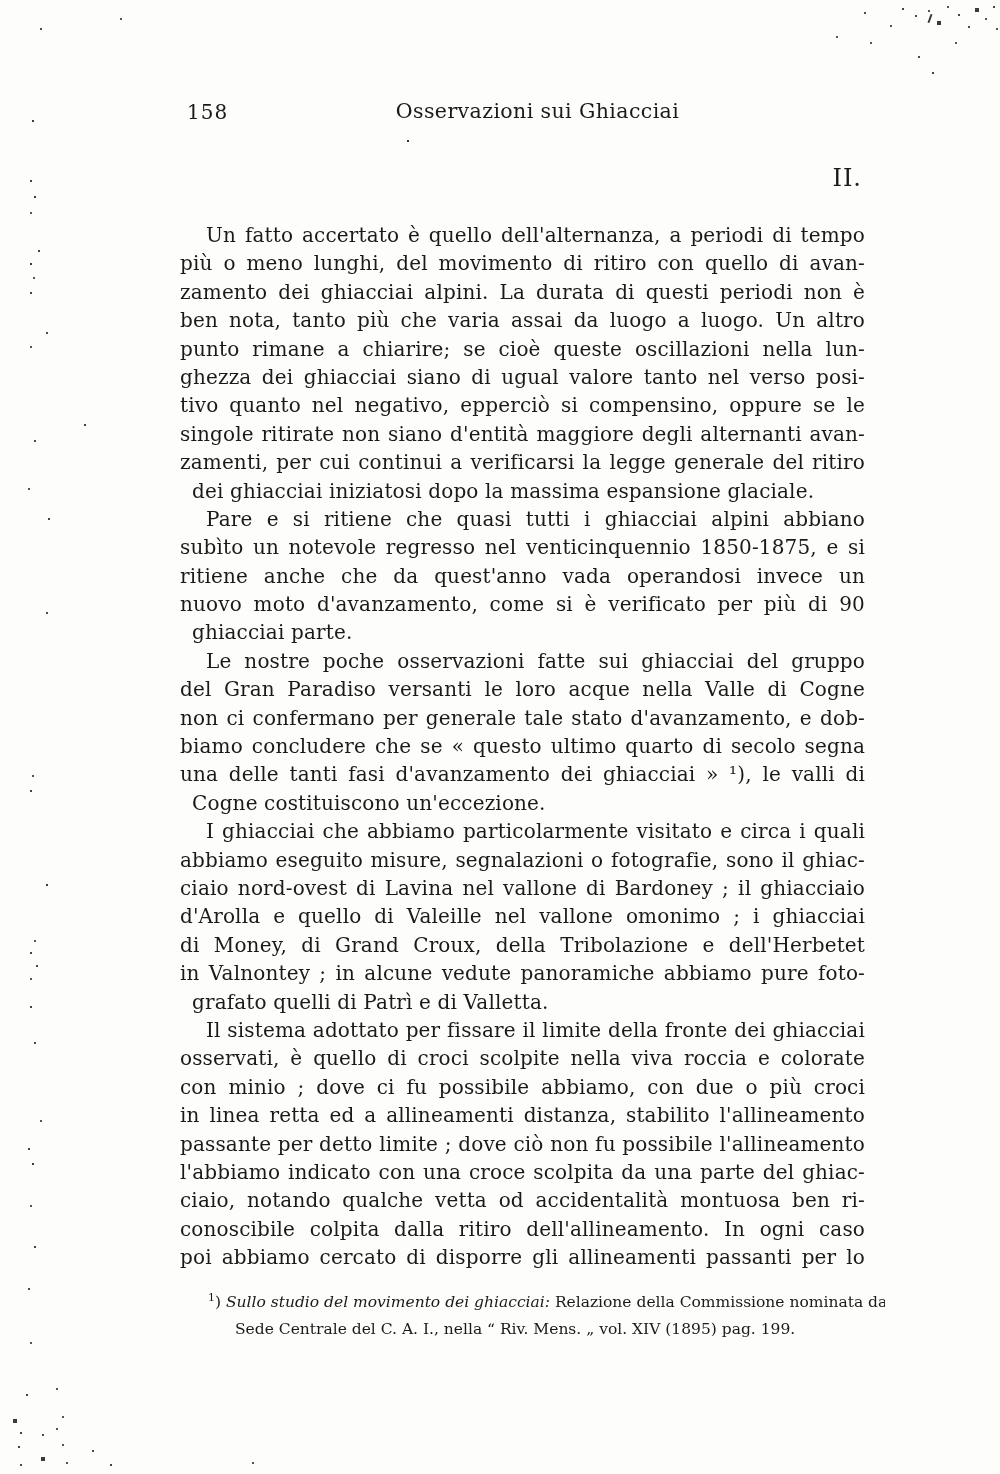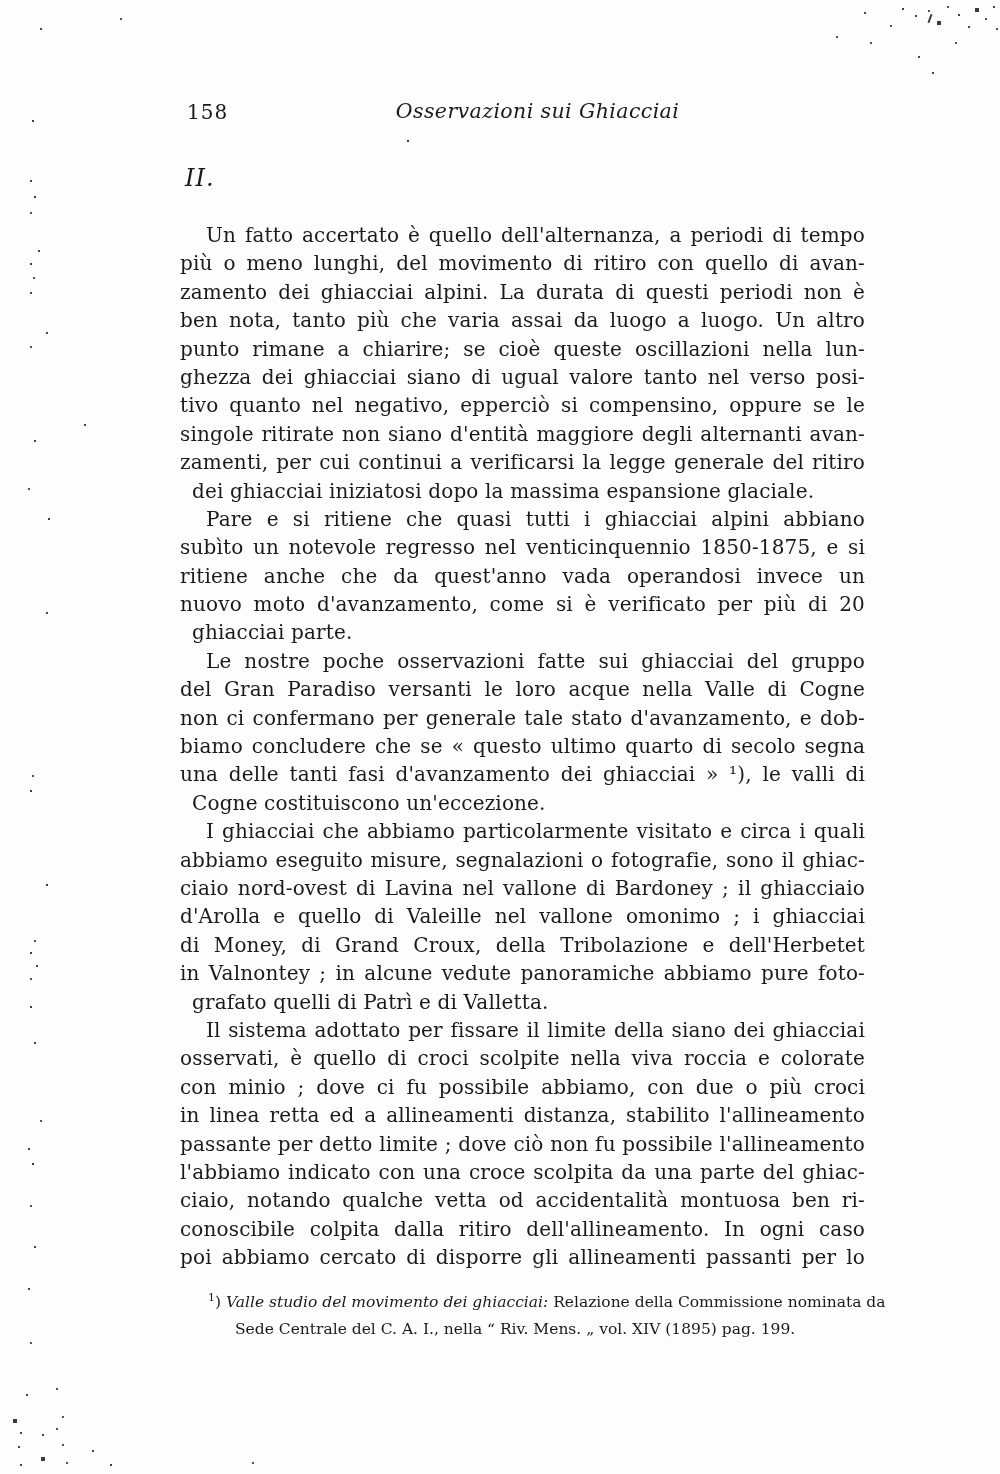--- a/index.html
+++ b/index.html
@@ -24,34 +24,32 @@
     top: 100px;
     font-size: 20px;
     letter-spacing: 1px;
   }
   .running-head {
     position: absolute;
     left: 195px;
     top: 99px;
     width: 685px;
     text-align: center;
-    font-style: italic;
     font-size: 20.5px;
     letter-spacing: 0.4px;
   }
   
   .section-heading {
     position: absolute;
-    left: 185px;
+    left: 177px;
     top: 164px;
     width: 685px;
-    text-align: left;
+    text-align: right;
     font-size: 24px;
     letter-spacing: 1px;
-    font-style: italic;
   }
   
   .text-block {
     position: absolute;
     left: 180px;
     top: 221px;
     width: 685px;
   }
   .paragraph { margin: 0; }
   .line {
@@ -156,53 +154,53 @@
         <div class="line">ghezza dei ghiacciai siano di ugual valore tanto nel verso posi-</div>
         <div class="line">tivo quanto nel negativo, epperciò si compensino, oppure se le</div>
         <div class="line">singole ritirate non siano d'entità maggiore degli alternanti avan-</div>
         <div class="line">zamenti, per cui continui a verificarsi la legge generale del ritiro</div>
         <div class="line last">dei ghiacciai iniziatosi dopo la massima espansione glaciale.</div>
       </div>
       <div class="paragraph">
         <div class="line first">Pare e si ritiene che quasi tutti i ghiacciai alpini abbiano</div>
         <div class="line">subìto un notevole regresso nel venticinquennio 1850-1875, e si</div>
         <div class="line">ritiene anche che da quest'anno vada operandosi invece un</div>
-        <div class="line">nuovo moto d'avanzamento, come si è verificato per più di 20</div>
+        <div class="line">nuovo moto d'avanzamento, come si è verificato per più di 90</div>
         <div class="line last">ghiacciai parte.</div>
       </div>
       <div class="paragraph">
         <div class="line first">Le nostre poche osservazioni fatte sui ghiacciai del gruppo</div>
         <div class="line">del Gran Paradiso versanti le loro acque nella Valle di Cogne</div>
         <div class="line">non ci confermano per generale tale stato d'avanzamento, e dob-</div>
         <div class="line">biamo concludere che se « questo ultimo quarto di secolo segna</div>
         <div class="line">una delle tanti fasi d'avanzamento dei ghiacciai » ¹), le valli di</div>
         <div class="line last">Cogne costituiscono un'eccezione.</div>
       </div>
       <div class="paragraph">
         <div class="line first">I ghiacciai che abbiamo particolarmente visitato e circa i quali</div>
         <div class="line">abbiamo eseguito misure, segnalazioni o fotografie, sono il ghiac-</div>
         <div class="line">ciaio nord-ovest di Lavina nel vallone di Bardoney ; il ghiacciaio</div>
         <div class="line">d'Arolla e quello di Valeille nel vallone omonimo ; i ghiacciai</div>
         <div class="line">di Money, di Grand Croux, della Tribolazione e dell'Herbetet</div>
         <div class="line">in Valnontey ; in alcune vedute panoramiche abbiamo pure foto-</div>
         <div class="line last">grafato quelli di Patrì e di Valletta.</div>
       </div>
       <div class="paragraph">
-        <div class="line first">Il sistema adottato per fissare il limite della siano dei ghiacciai</div>
+        <div class="line first">Il sistema adottato per fissare il limite della fronte dei ghiacciai</div>
         <div class="line">osservati, è quello di croci scolpite nella viva roccia e colorate</div>
         <div class="line">con minio ; dove ci fu possibile abbiamo, con due o più croci</div>
         <div class="line">in linea retta ed a allineamenti distanza, stabilito l'allineamento</div>
         <div class="line">passante per detto limite ; dove ciò non fu possibile l'allineamento</div>
         <div class="line">l'abbiamo indicato con una croce scolpita da una parte del ghiac-</div>
         <div class="line">ciaio, notando qualche vetta od accidentalità montuosa ben ri-</div>
         <div class="line">conoscibile colpita dalla ritiro dell'allineamento. In ogni caso</div>
         <div class="line">poi abbiamo cercato di disporre gli allineamenti passanti per lo</div>
       </div>
     </div>
 
   <div class="footnote">
     <div class="fn-line1">
-      <sup class="fn-mark">1</sup><span>) </span><span class="fn-italic">Valle studio del movimento dei ghiacciai: </span><span>Relazione della Commissione nominata dalla</span>
+      <sup class="fn-mark">1</sup><span>) </span><span class="fn-italic">Sullo studio del movimento dei ghiacciai: </span><span>Relazione della Commissione nominata dalla</span>
     </div>
     <div class="fn-line2">Sede Centrale del C. A. I., nella “ Riv. Mens. „ vol. XIV (1895) pag. 199.</div>
   </div>
 
 </div>
 
 </body></html>

